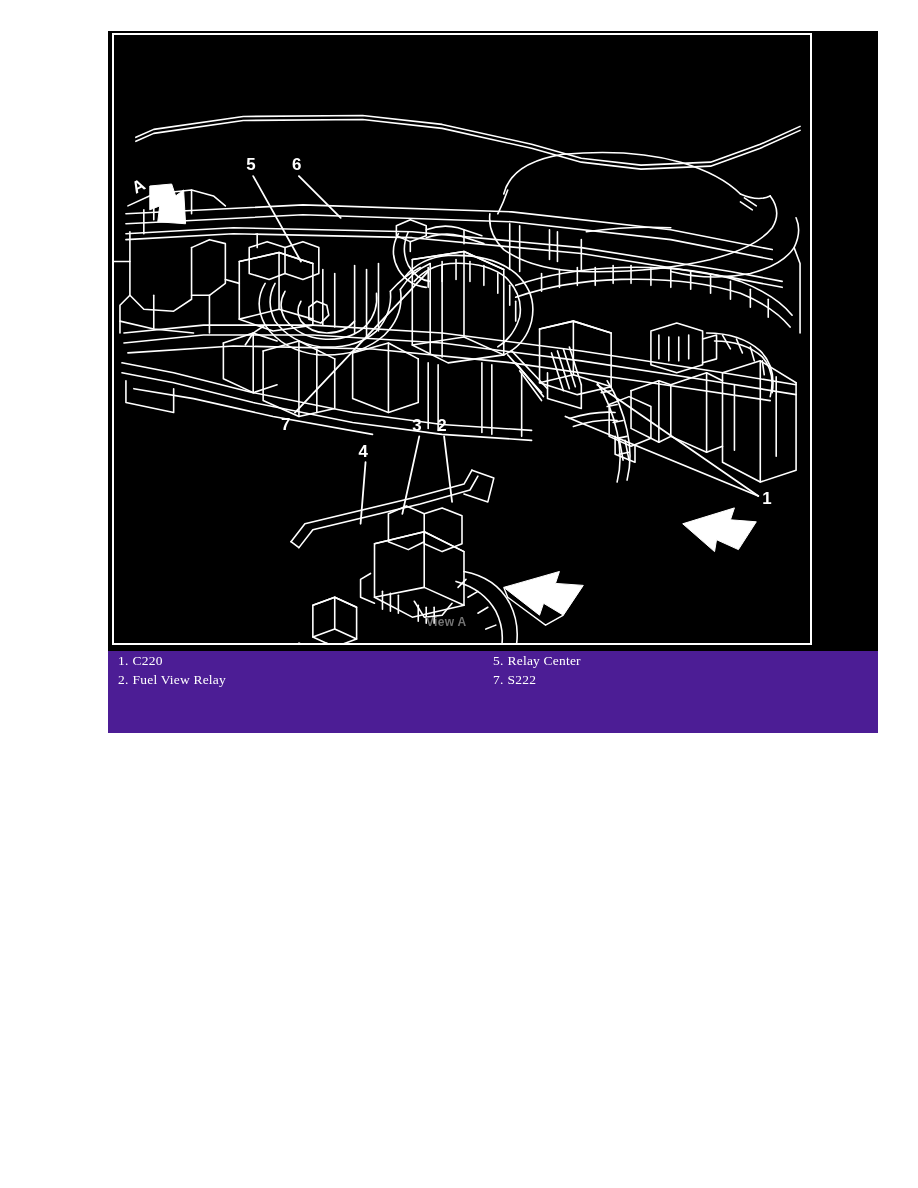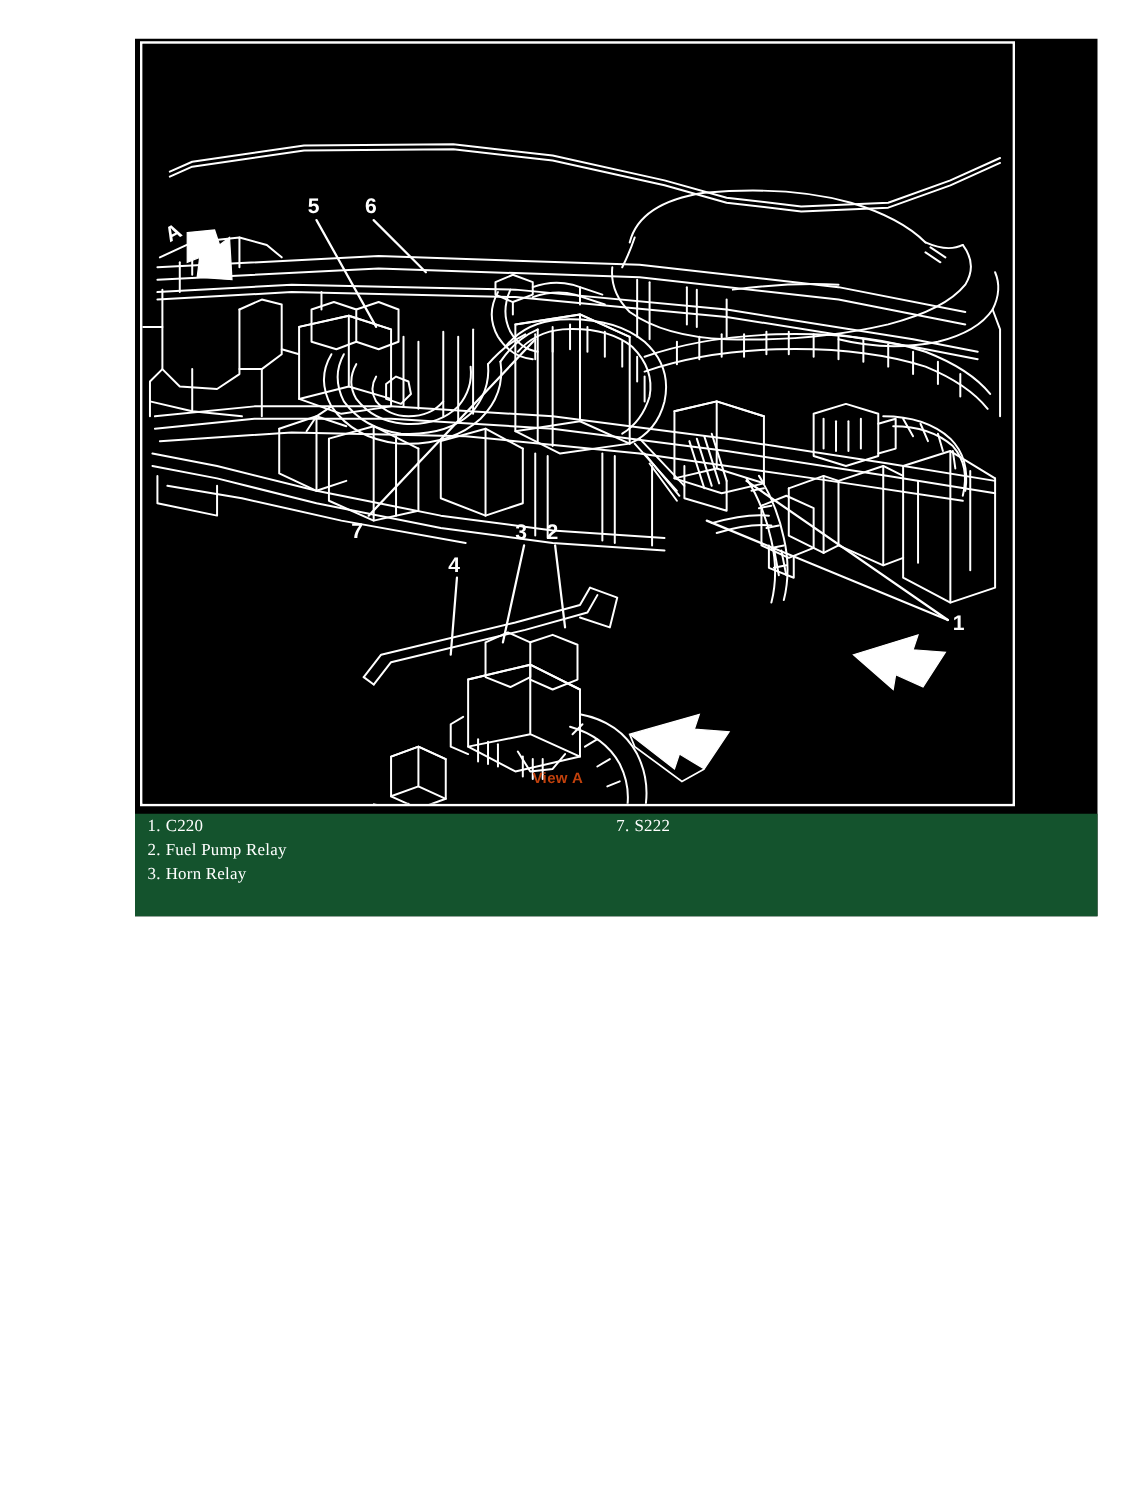--- a/index.html
+++ b/index.html
@@ -23,39 +23,39 @@
     border:2px solid #ffffff;
     background:#000000;
     box-sizing:border-box;
   }
   #figure-inner{position:absolute;left:0;top:0;width:100%;height:100%;}
   #figure-svg{display:block;width:100%;height:100%;}
 
   
   #legend{
     position:absolute;left:0px;top:620px;width:770px;height:82px;
-    background:#14532d;
+    background:#4c1d95;
   }
   .legend-col{position:absolute;top:0;}
   #legend-col-left{left:10px;width:370px;}
   #legend-col-right{left:385px;width:380px;}
   .legend-item{
     color:#ffffff;
     font-family:"Liberation Serif", serif;
     font-size:13.5px;
     line-height:19px;
     white-space:nowrap;
     letter-spacing:0.2px;
   }
   .legend-num{display:inline-block;}
   .legend-label{display:inline-block;margin-left:4px;}
 
   .viewa-label{
     position:absolute;
-    color:#c2410c;
+    color:#737373;
     font-family:"Liberation Sans", sans-serif;
     font-weight:bold;
     font-size:12px;
     letter-spacing:0.3px;
   }
   .callout-txt{
     font-family:"Liberation Sans", sans-serif;
     font-weight:bold;
     fill:#ffffff;
   }
@@ -364,28 +364,28 @@
         <div class="viewa-label" style="left:312px;top:580px;">View A</div>
       </div>
     </div>
 
     <div id="legend">
       <div class="legend-col" id="legend-col-left">
         <div class="legend-item">
           <span class="legend-num">1.</span><span class="legend-label">C220</span>
         </div>
         <div class="legend-item">
-          <span class="legend-num">2.</span><span class="legend-label">Fuel Pump Relay</span>
-        </div>
-        <div class="legend-item">
-          <span class="legend-num">3.</span><span class="legend-label">Horn  Relay</span>
+          <span class="legend-num">2.</span><span class="legend-label">Fuel View Relay</span>
         </div>
       </div>
 
       <div class="legend-col" id="legend-col-right">
+        <div class="legend-item">
+          <span class="legend-num">5.</span><span class="legend-label">Relay  Center</span>
+        </div>
         <div class="legend-item">
           <span class="legend-num">7.</span><span class="legend-label">S222</span>
         </div>
       </div>
     </div>
 
   </div>
 </div>
 
 </body></html>

